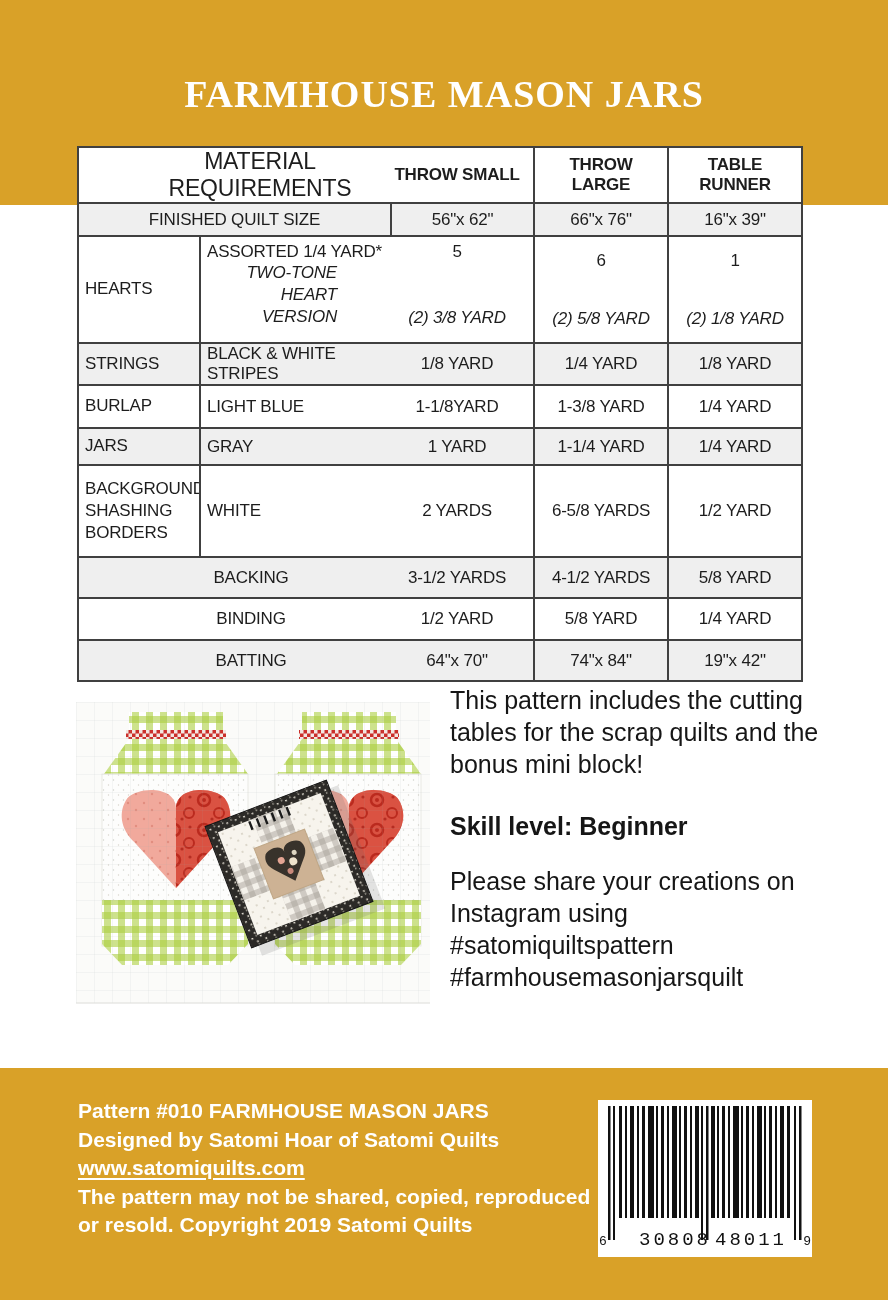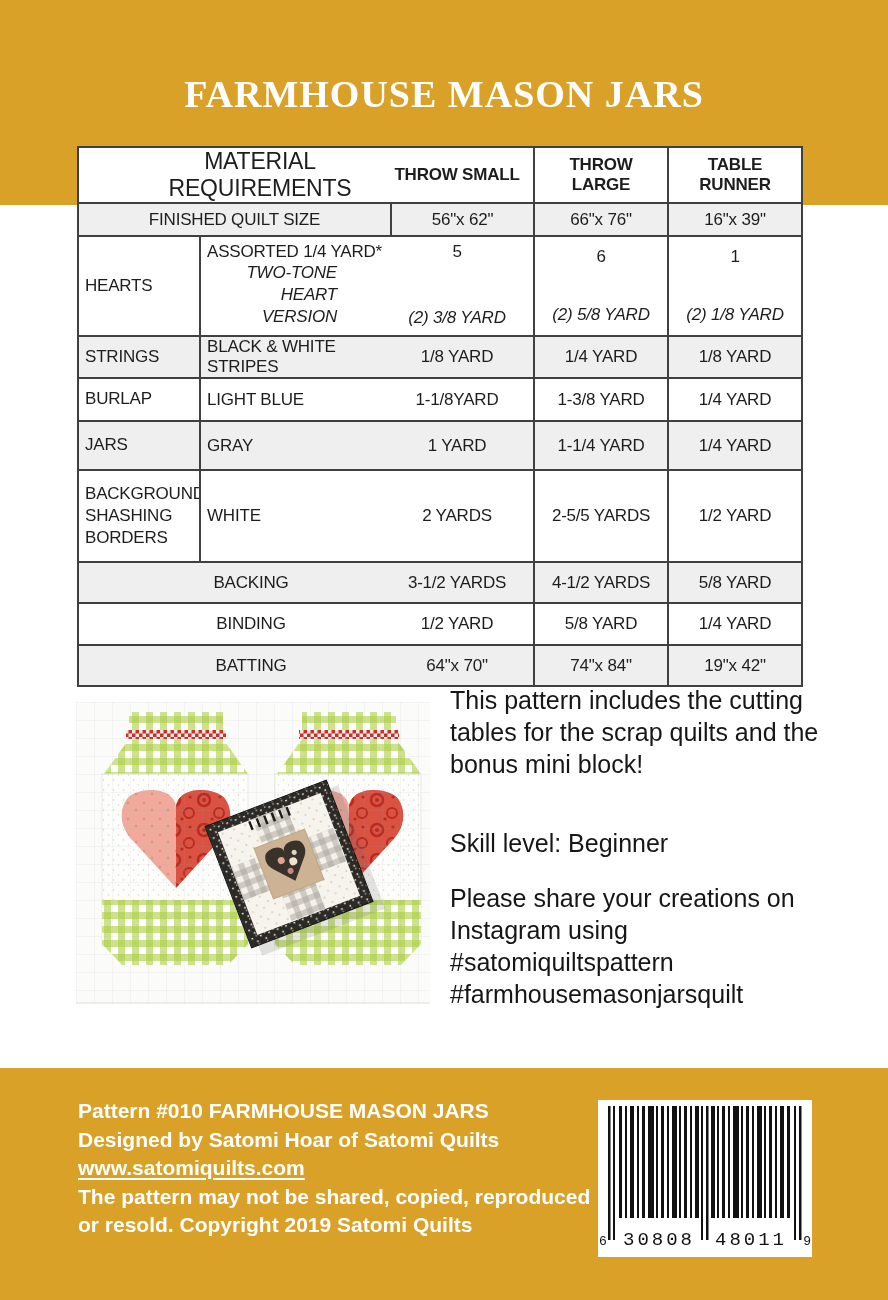--- a/index.html
+++ b/index.html
@@ -21,46 +21,46 @@
   .hdr-label{flex:1 1 auto;text-align:center;padding-left:48px;font-size:23px;}
   .hdr-c{flex:0 0 140px;text-align:center;font-weight:bold;font-size:17px;}
   .th-bold{font-weight:bold;text-align:center;font-size:17px;}
   .lbl-span{text-align:center;padding-left:34px;}
   .vcell{text-align:center;}
   .cat{padding-left:4px;line-height:1.3;}
   .flexrow{display:flex;align-items:center;}
   .desc{flex:1 1 auto;min-width:0;}
   .valc{flex:0 0 140px;text-align:center;}
   .hmain{display:flex;flex-direction:column;justify-content:space-between;height:78px;
-         padding-top:5px;padding-bottom:15px;}
+         padding-top:5px;padding-bottom:22px;}
   .hline1{display:flex;align-items:center;}
   .hline2{display:flex;align-items:flex-end;font-style:italic;gap:48px;}
   .hl2-desc{flex:1 1 auto;text-align:right;padding-right:2px;line-height:1.3;}
   .hcol{display:flex;flex-direction:column;justify-content:space-between;align-items:center;
         height:78px;padding-top:5px;padding-bottom:5px;}
   .it{font-style:italic;}
   .lblval{display:flex;align-items:center;}
   .lblval .lbl{flex:1 1 auto;text-align:center;padding-left:30px;}
   
   .footnote{position:absolute;left:79px;top:636px;font-size:20px;}
   
   .photo{position:absolute;left:76px;top:702px;width:354px;height:319px;background:#fbfbf9;}
   
   .info{position:absolute;left:450px;top:684px;width:370px;font-size:25px;line-height:32px;color:#161616;}
-  .gap-skill{margin-top:47px;}
+  .gap-skill{margin-top:30px;font-weight:bold;}
   .gap-share{margin-top:23px;}
   
   .footer-text{position:absolute;left:78px;top:1097px;color:#ffffff;font-weight:bold;
                font-size:21px;line-height:28.5px;}
   .u{text-decoration:underline;text-underline-offset:3px;}
   .barcode{position:absolute;left:598px;top:1100px;width:214px;height:157px;background:#fff;}
   .barcode svg{position:absolute;left:0;top:0;}
   .bc-d{position:absolute;color:#111;font-family:"Liberation Mono",monospace;}
   .bc-left{left:1px;bottom:8px;font-size:13px;}
-  .bc-g1{left:20px;bottom:6px;width:82px;text-align:center;font-size:19px;letter-spacing:3px;}
+  .bc-g1{left:36px;bottom:6px;width:82px;text-align:center;font-size:19px;letter-spacing:3px;}
   .bc-g2{left:112px;bottom:6px;width:82px;text-align:center;font-size:19px;letter-spacing:3px;}
   .bc-right{right:1px;bottom:8px;font-size:13px;}
 </style>
 </head>
 <body>
 
 <div class="page">
 
   <div class="band-top"></div>
   <div class="band-bottom"></div>
@@ -135,40 +135,40 @@
         <td class="cat">BURLAP</td>
         <td colspan="2">
           <div class="flexrow">
             <span class="desc">LIGHT BLUE</span>
             <span class="valc">1-1/8YARD</span>
           </div>
         </td>
         <td class="vcell">1-3/8 YARD</td>
         <td class="vcell">1/4 YARD</td>
       </tr>
-      <tr style="height:49px" class="shade">
+      <tr style="height:37px" class="shade">
         <td class="cat">JARS</td>
         <td colspan="2">
           <div class="flexrow">
             <span class="desc">GRAY</span>
             <span class="valc">1 YARD</span>
           </div>
         </td>
         <td class="vcell">1-1/4 YARD</td>
         <td class="vcell">1/4 YARD</td>
       </tr>
       <tr style="height:92px">
         <td class="cat">BACKGROUND SHASHING BORDERS</td>
         <td colspan="2">
           <div class="flexrow">
             <span class="desc">WHITE</span>
             <span class="valc">2 YARDS</span>
           </div>
         </td>
-        <td class="vcell">2-5/5 YARDS</td>
+        <td class="vcell">6-5/8 YARDS</td>
         <td class="vcell">1/2 YARD</td>
       </tr>
       <tr style="height:41px" class="shade">
         <td colspan="3">
           <div class="lblval">
             <span class="lbl">BACKING</span>
             <span class="valc">3-1/2 YARDS</span>
           </div>
         </td>
         <td class="vcell">4-1/2 YARDS</td>

